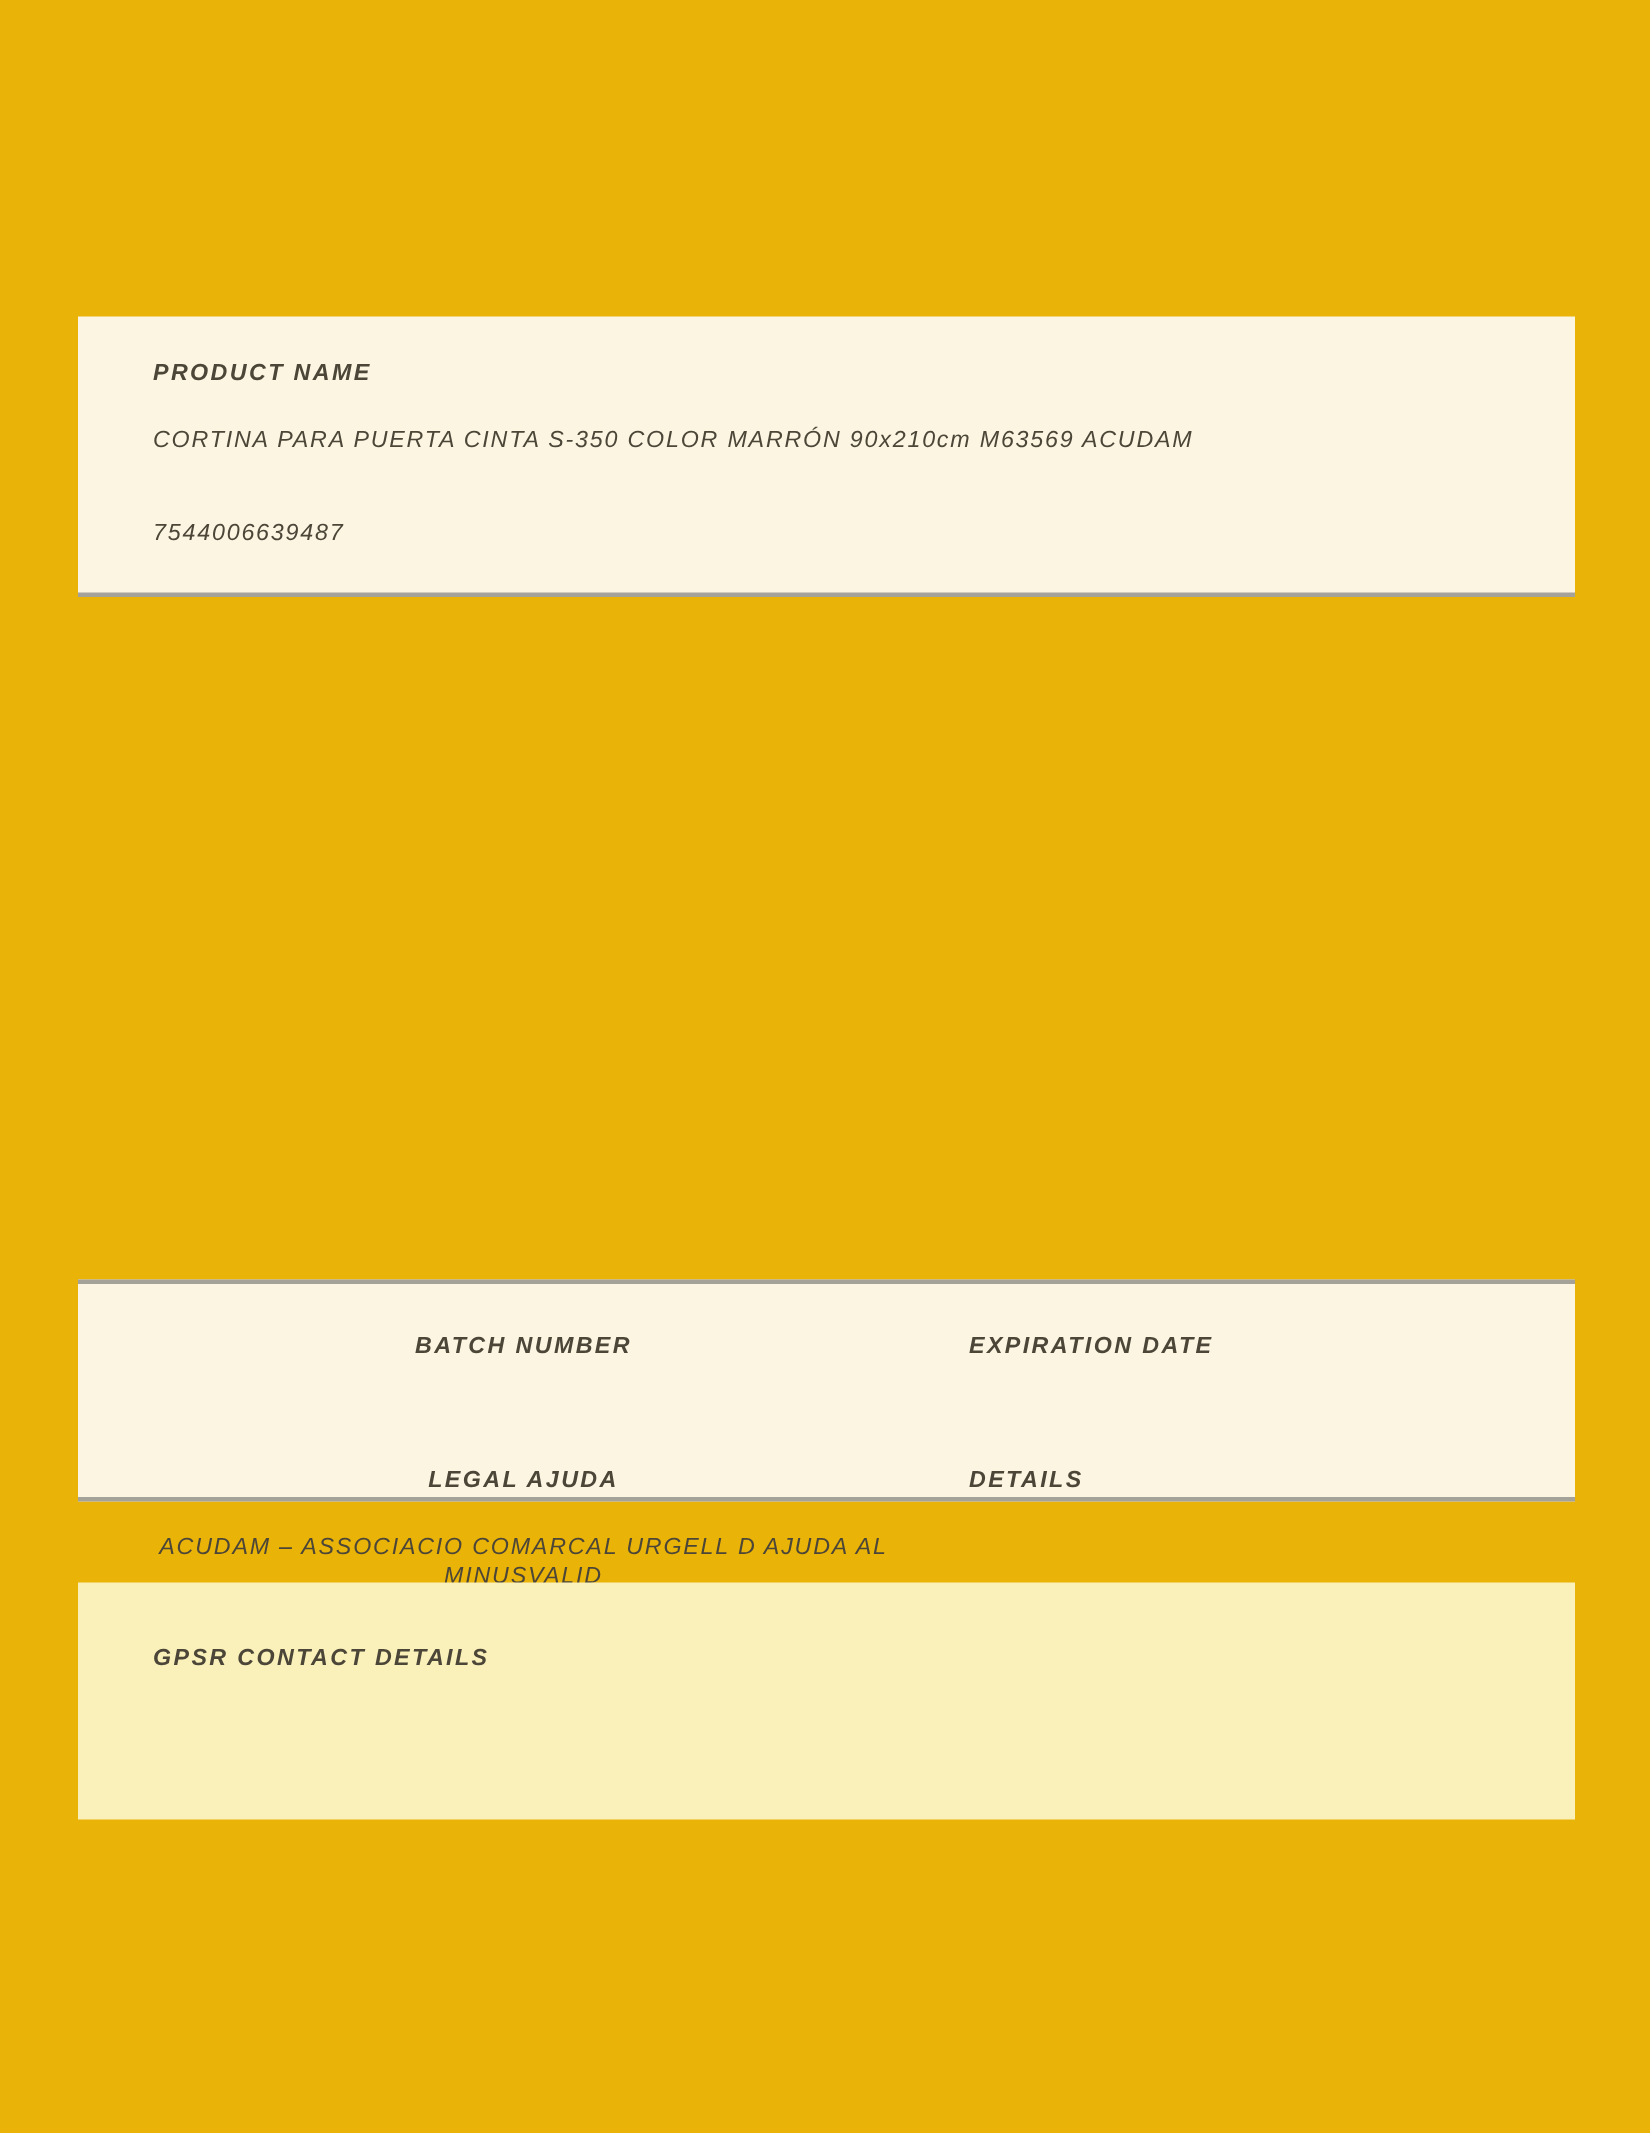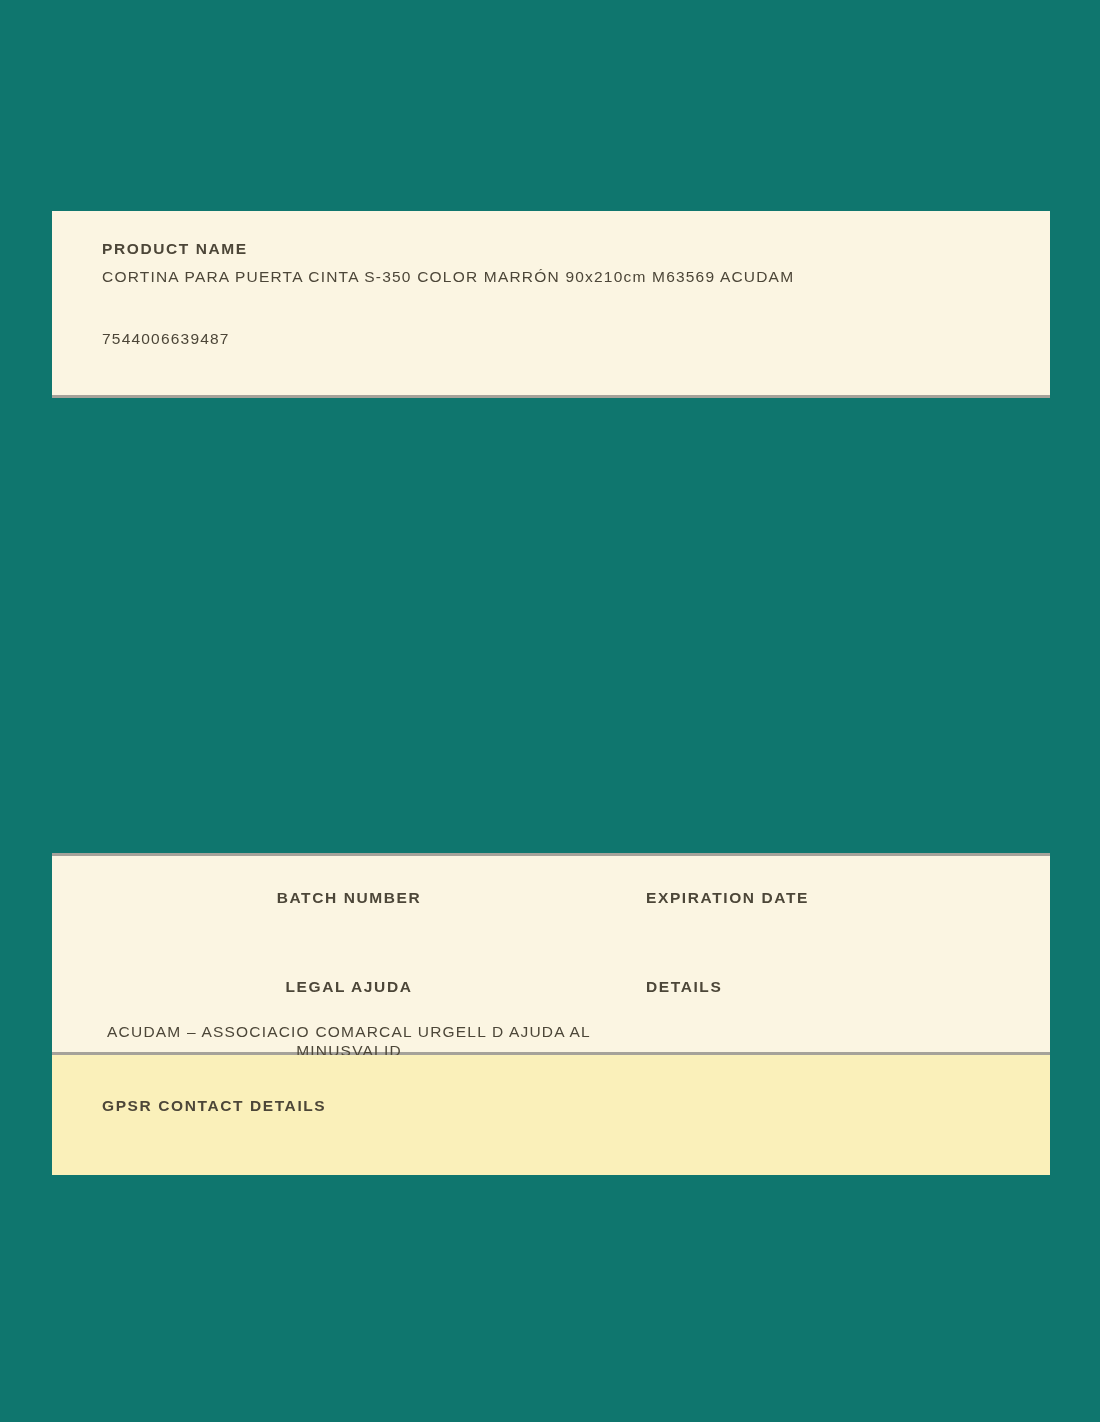--- a/index.html
+++ b/index.html
@@ -4,67 +4,68 @@
 <style>
   html, body {
     margin: 0;
     padding: 0;
     background: #ffffff;
   }
   .page {
     position: relative;
     width: 1100px;
     height: 1422px;
-    background: #0f766e;
+    background: #eab308;
     font-family: "Liberation Sans", sans-serif;
     color: #4c4638;
     overflow: hidden;
+    font-style: italic;
   }
   .panel {
     position: absolute;
     left: 52px;
     width: 998px;
     box-sizing: border-box;
   }
   .panel-product {
     top: 211px;
     height: 187px;
     background: #fbf5e2;
     border-bottom: 3px solid #a5a29a;
     padding: 28px 50px 0 50px;
   }
   .panel-batch {
     top: 853px;
-    height: 202px;
+    height: 148px;
     background: #fbf5e2;
     border-top: 3px solid #a5a29a;
     border-bottom: 3px solid #a5a29a;
     padding-top: 32px;
   }
   .panel-gpsr {
     top: 1055px;
-    height: 120px;
+    height: 158px;
     background: #faf0ba;
     padding: 41px 52px 0 50px;
   }
   .label {
     font-weight: bold;
     font-size: 15.5px;
     letter-spacing: 1.6px;
     line-height: 19px;
   }
   .value {
     font-weight: normal;
     font-size: 15.5px;
     letter-spacing: 1.2px;
     line-height: 19px;
     margin-top: 16px;
   }
   .panel-product .value {
-    margin-top: 9px;
+    margin-top: 26px;
   }
   .panel-product .field-ean {
     margin-top: 43px;
   }
   .batch-row {
     display: flex;
   }
   .batch-row .col-left {
     width: 594px;
     text-align: center;

